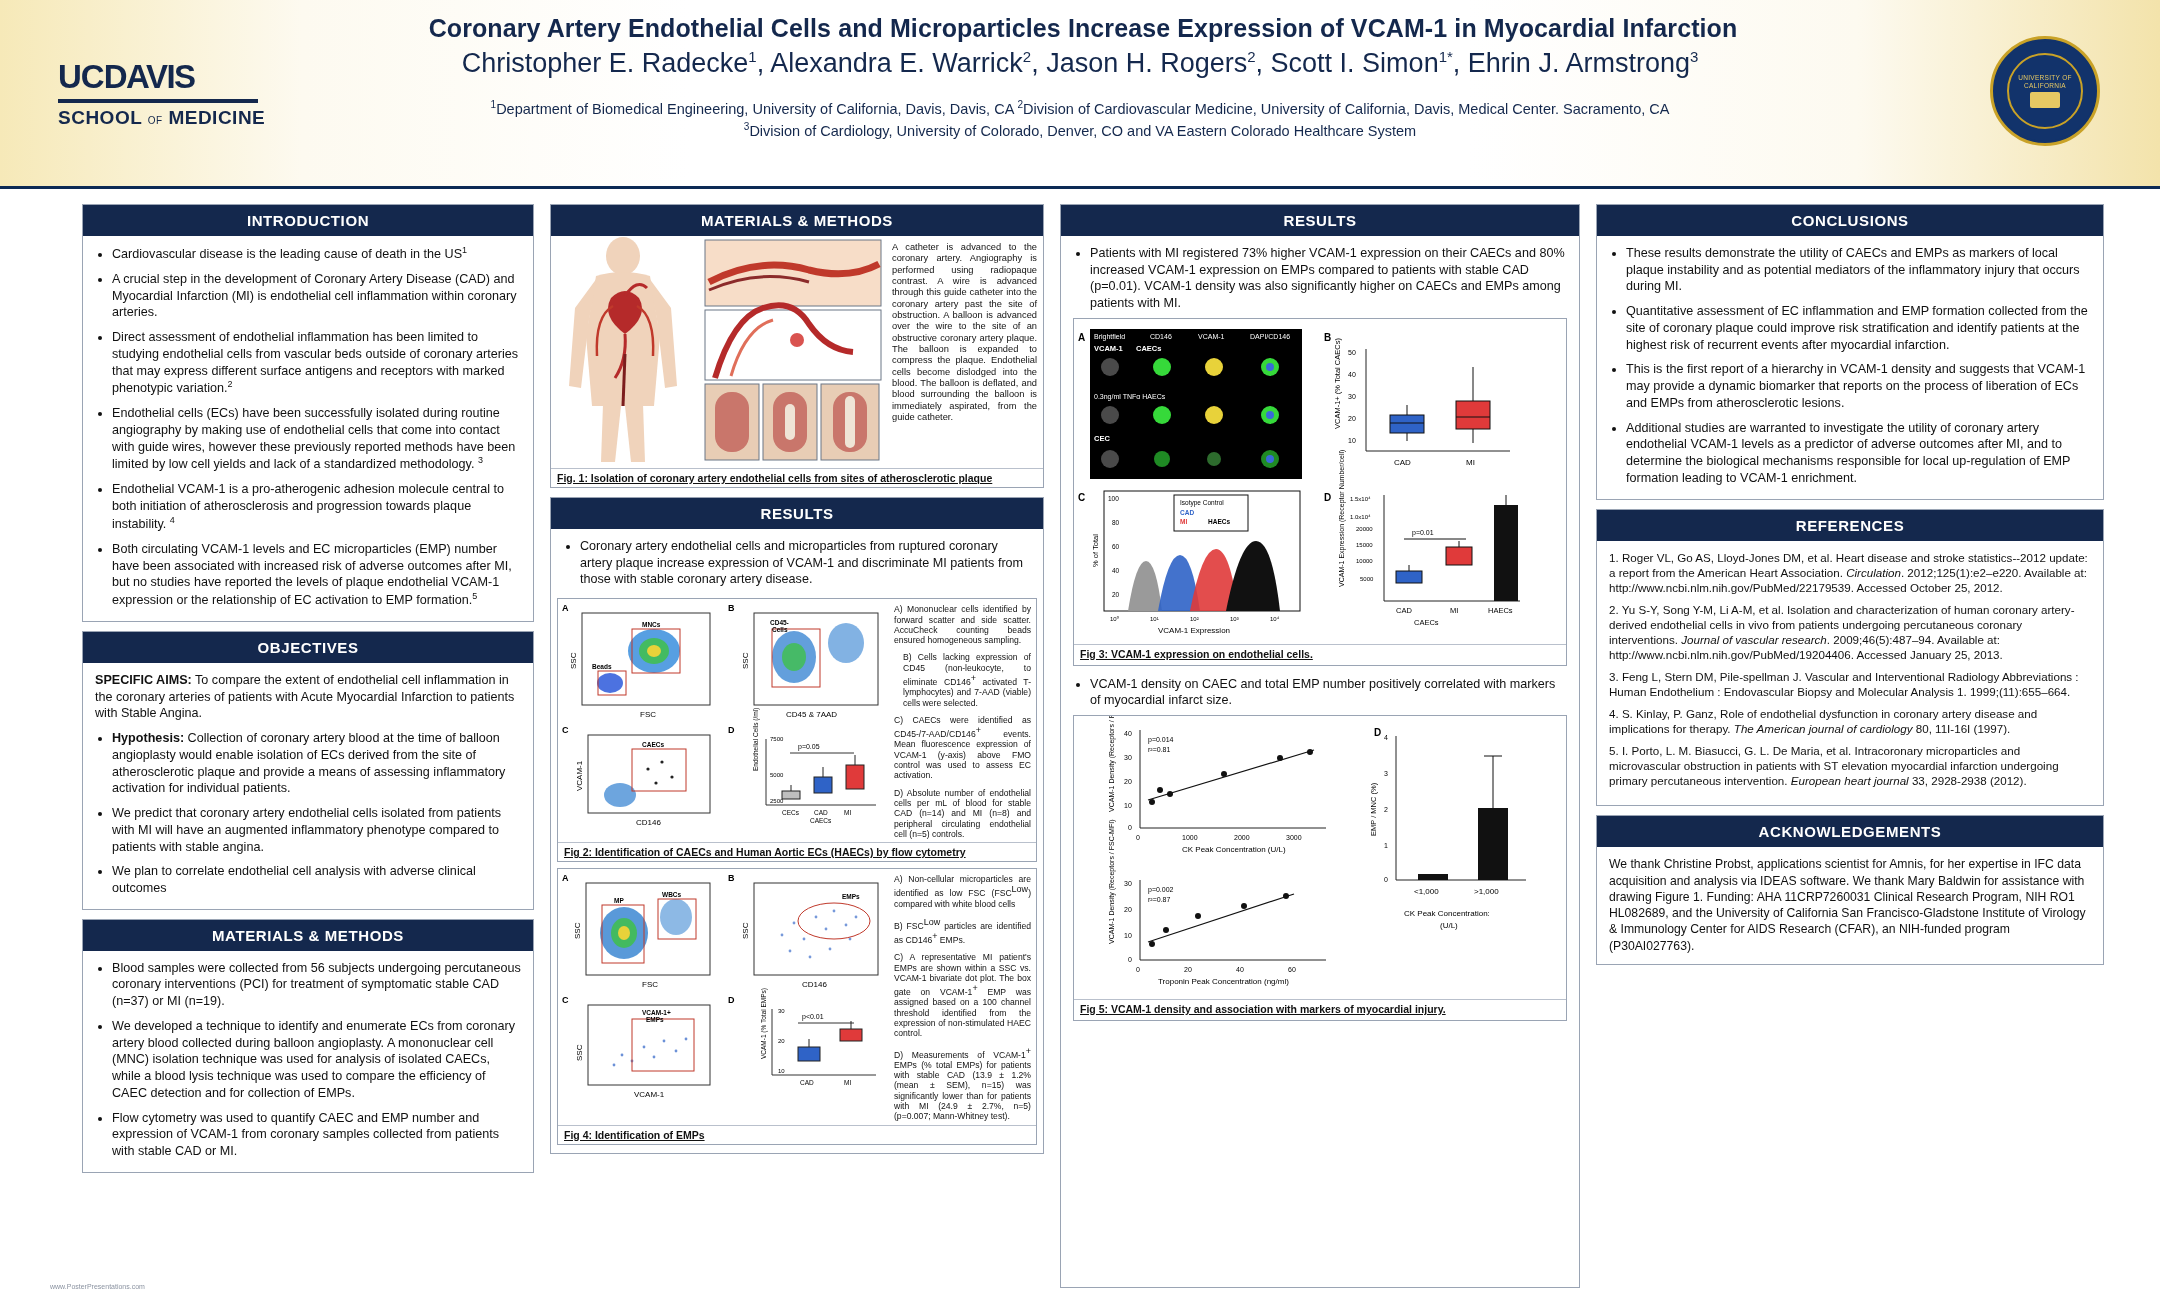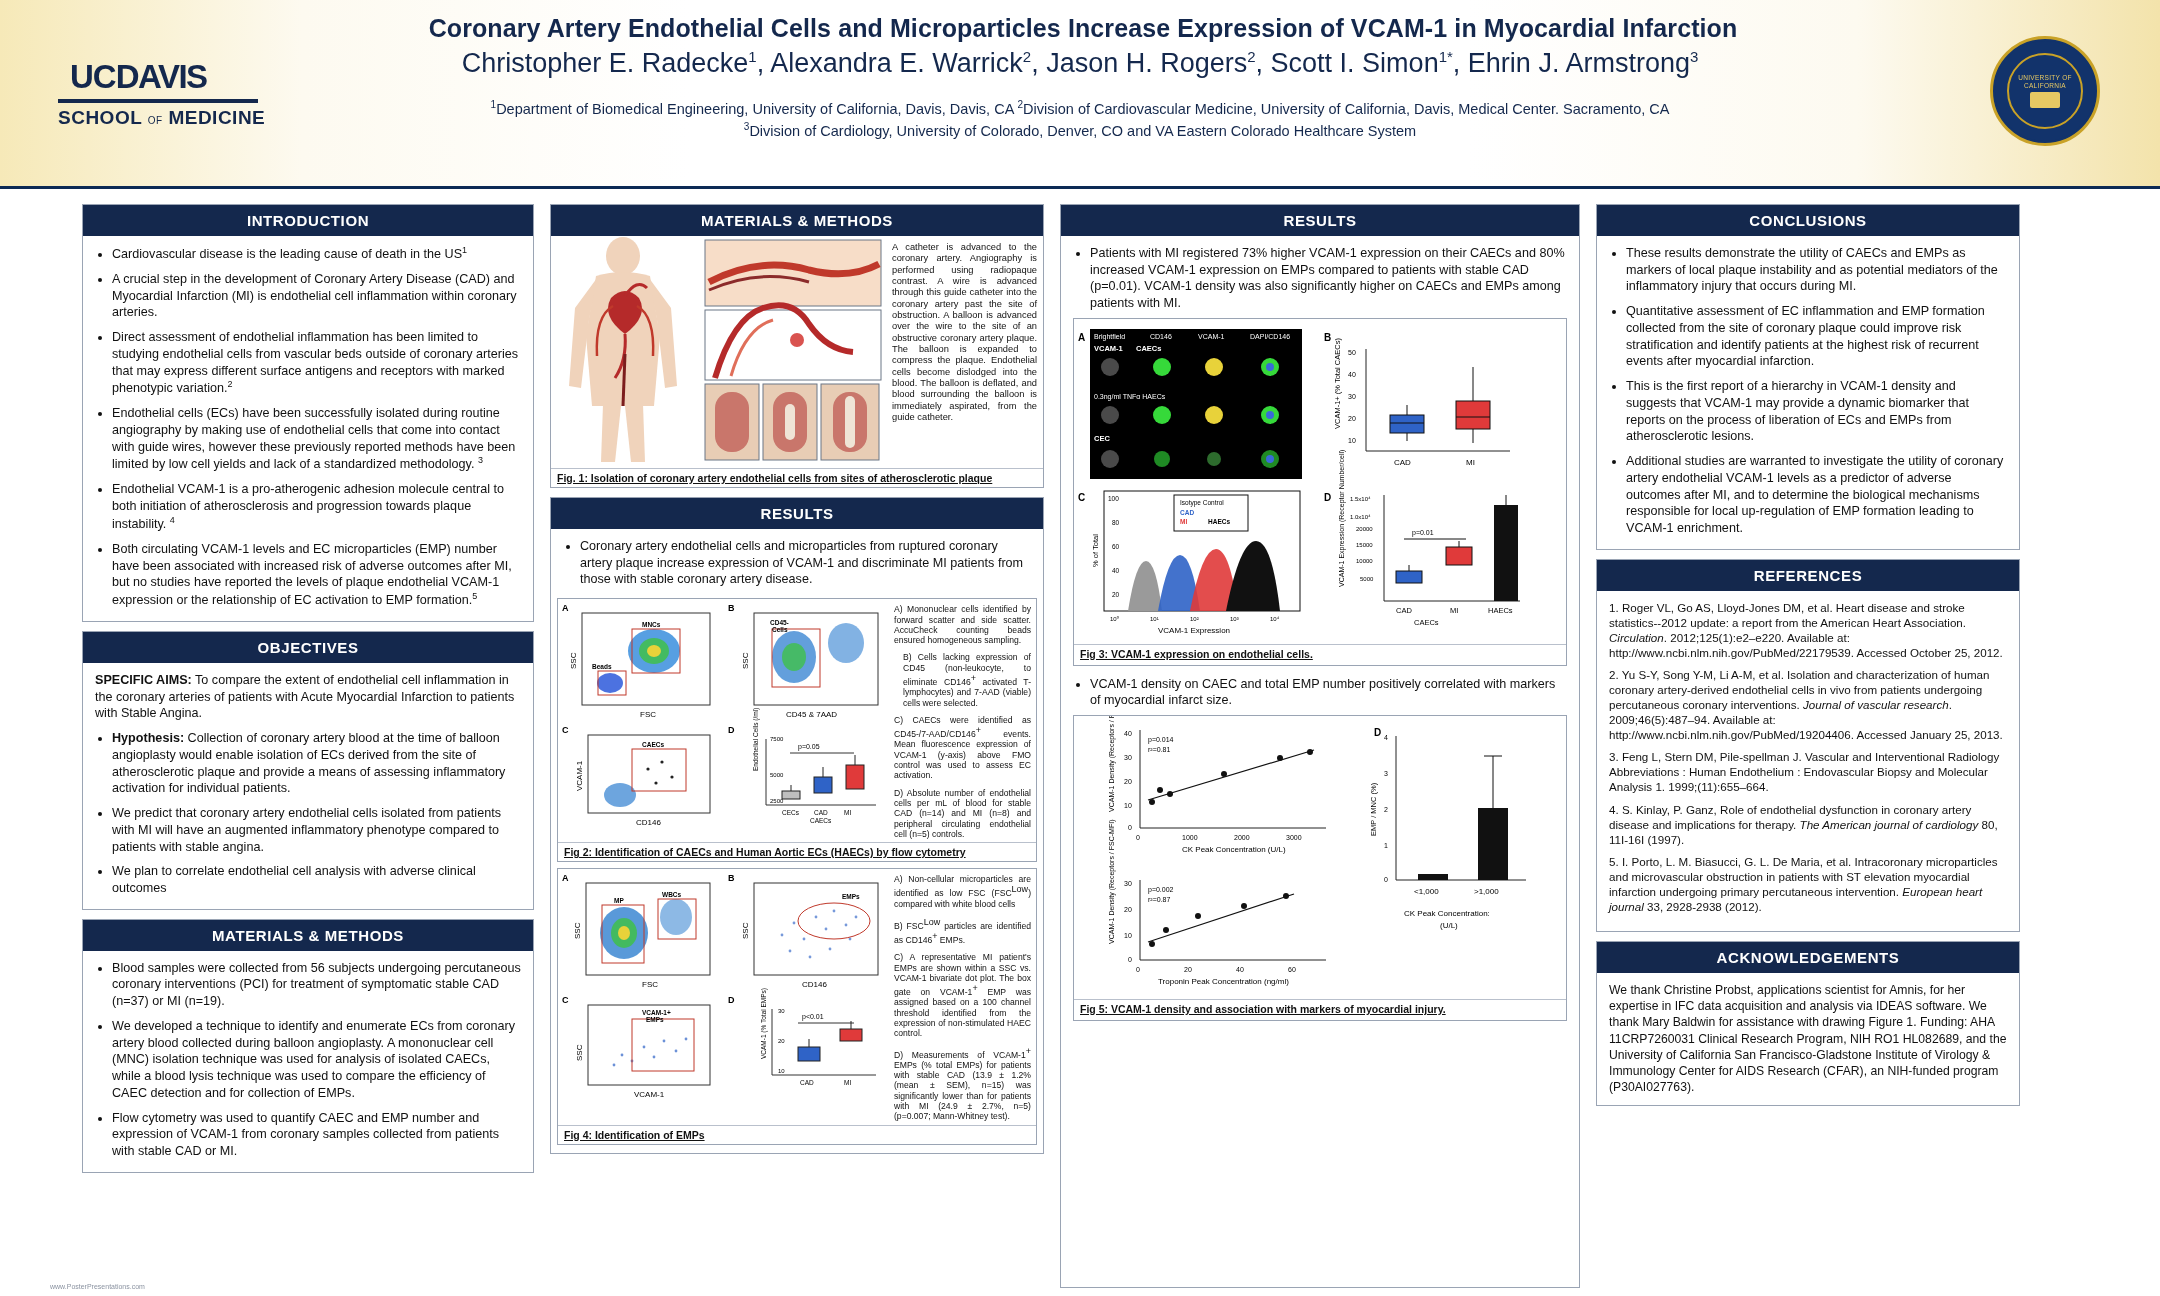--- a/index.html
+++ b/index.html
@@ -40,21 +40,21 @@
   .affil{
     position:absolute;left:200px;right:200px;top:98px;
     text-align:center;font-size:14.5px;color:#14284d;line-height:1.45;
   }
   .affil sup{font-size:10px;}
   
   .ucd-logo{
     position:absolute;left:58px;top:58px;width:210px;
     color:#14284d;
   }
-  .ucd-uc{font-size:33px;font-weight:bold;letter-spacing:-1px;font-family:"Liberation Sans",sans-serif;margin-left:12px;}
+  .ucd-uc{font-size:33px;font-weight:bold;letter-spacing:-1px;font-family:"Liberation Sans",sans-serif;}
   .ucd-davis{font-size:33px;font-weight:bold;letter-spacing:-1.5px;}
   .ucd-line1{display:flex;align-items:baseline;}
   .ucd-rule{height:4px;background:#14284d;margin:3px 0 4px 0;width:200px;}
   .ucd-line2{font-size:19px;font-weight:bold;letter-spacing:.5px;}
   .ucd-line2 .of{font-size:10px;font-weight:normal;}
   
   .seal{
     position:absolute;right:60px;top:36px;width:104px;height:104px;border-radius:50%;
     background:#12336b;border:3px solid #c9a227;
     display:flex;align-items:center;justify-content:center;
@@ -71,21 +71,21 @@
   .content{
     position:absolute;top:190px;left:0;right:0;bottom:0;
     padding:14px 46px 8px 46px;
     box-sizing:border-box;
     display:flex;gap:16px;
   }
   .col{display:flex;flex-direction:column;gap:9px;}
   .col1{width:452px;padding-left:36px;}
   .col2{width:494px;}
   .col3{width:520px;}
-  .col4{width:424px;}
+  .col4{width:508px;}
   .panel{
     border:1px solid #9aa4b4;
     background:#ffffff;
     box-sizing:border-box;
   }
   .bar{
     background:#14284d;
     color:#fff;
     text-align:center;
     font-size:15px;font-weight:bold;letter-spacing:.6px;

